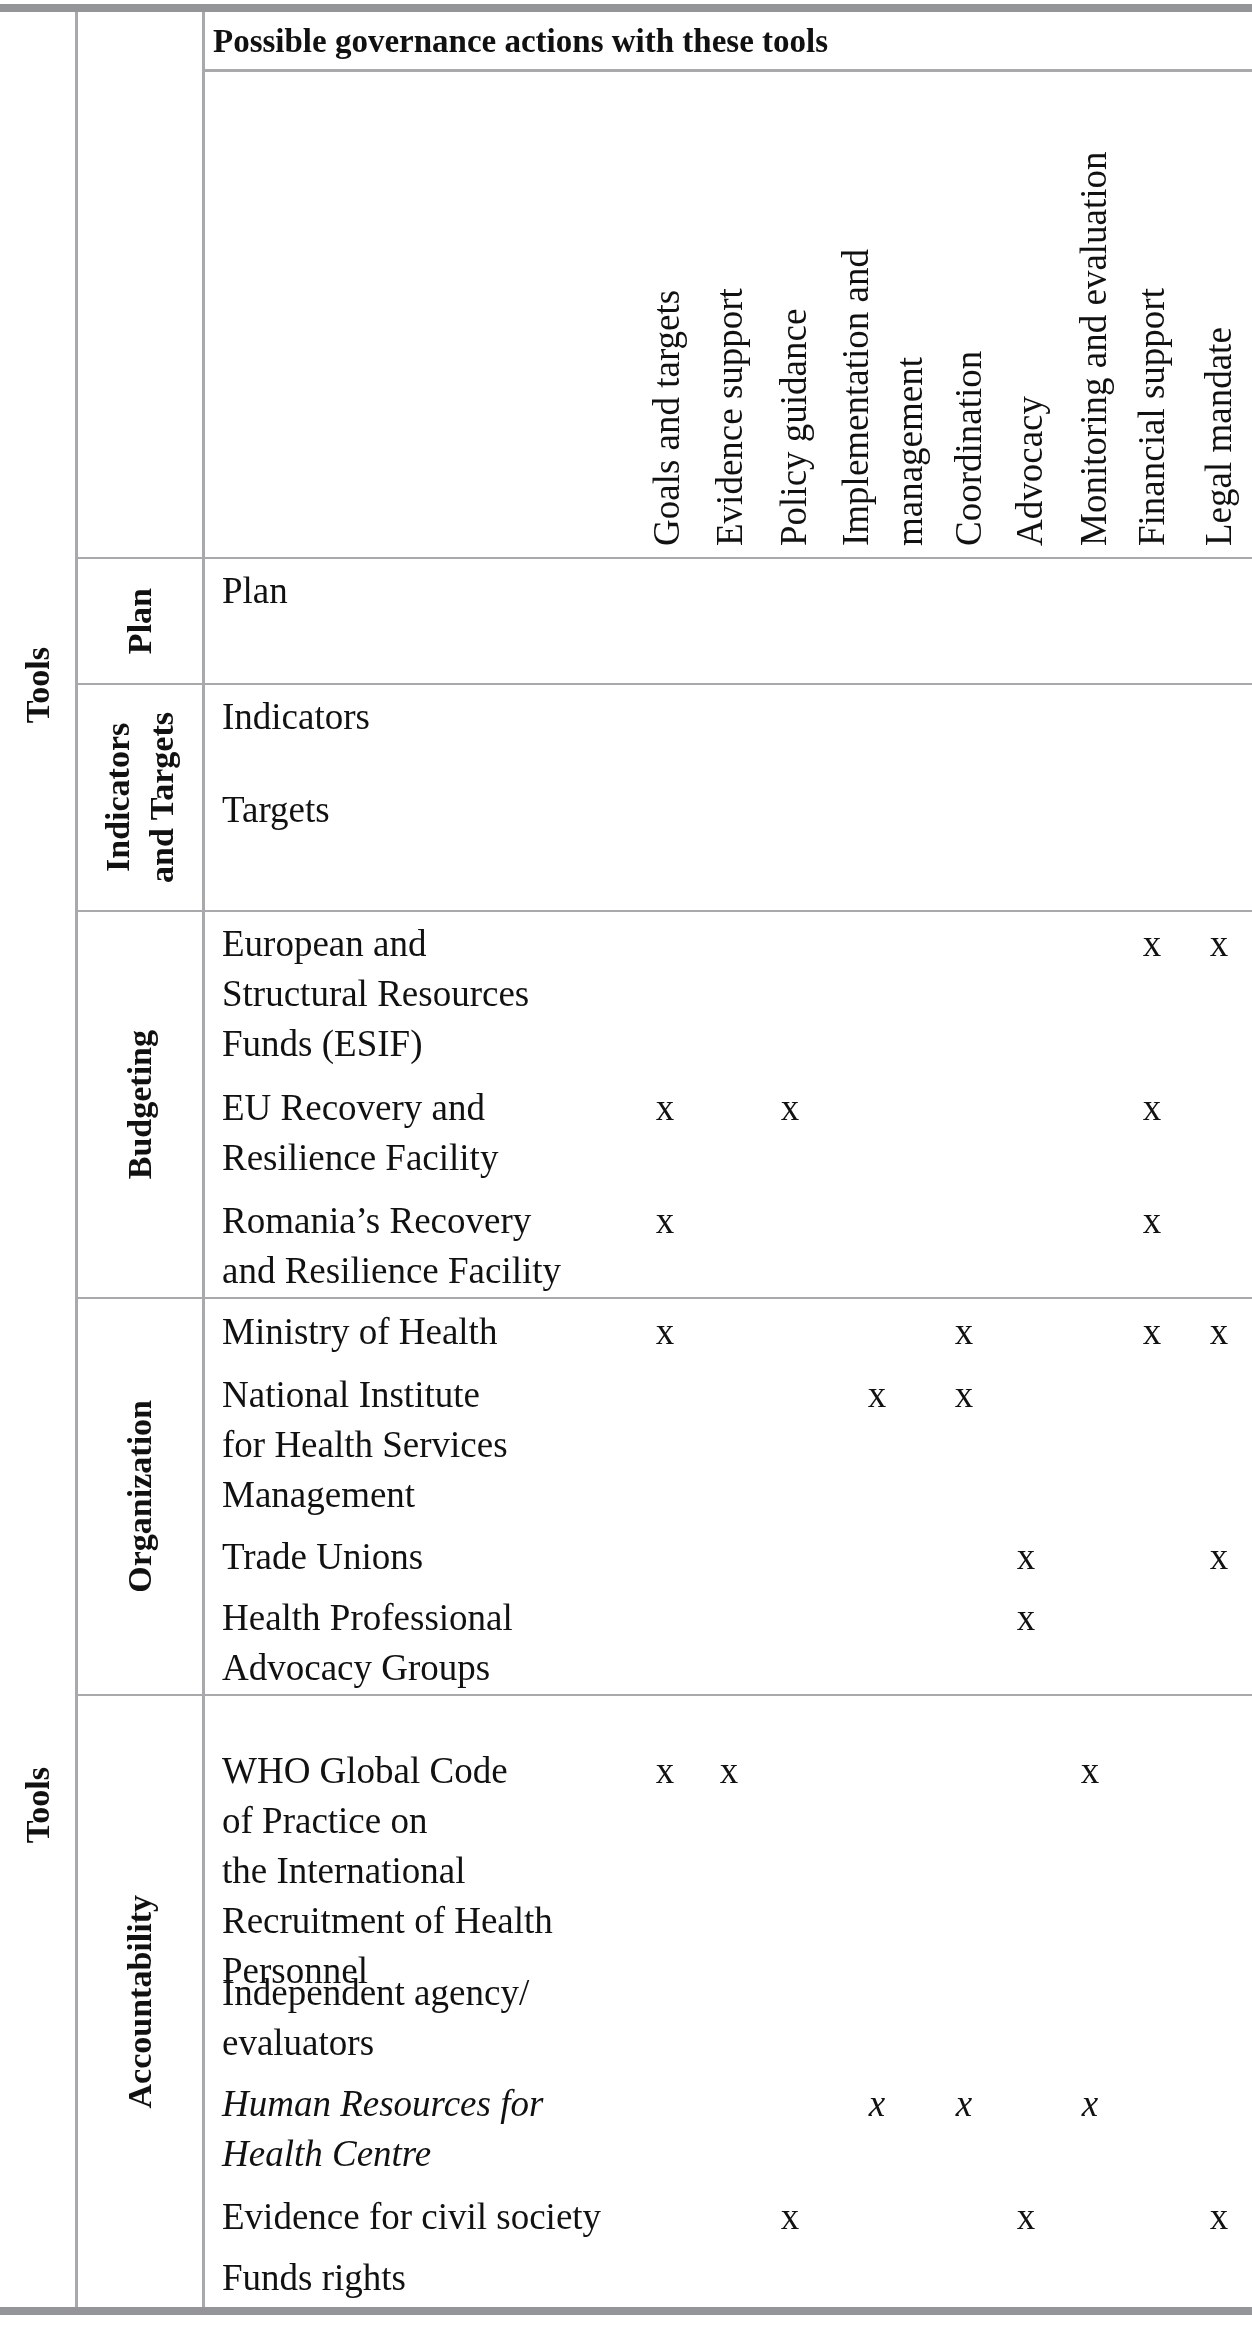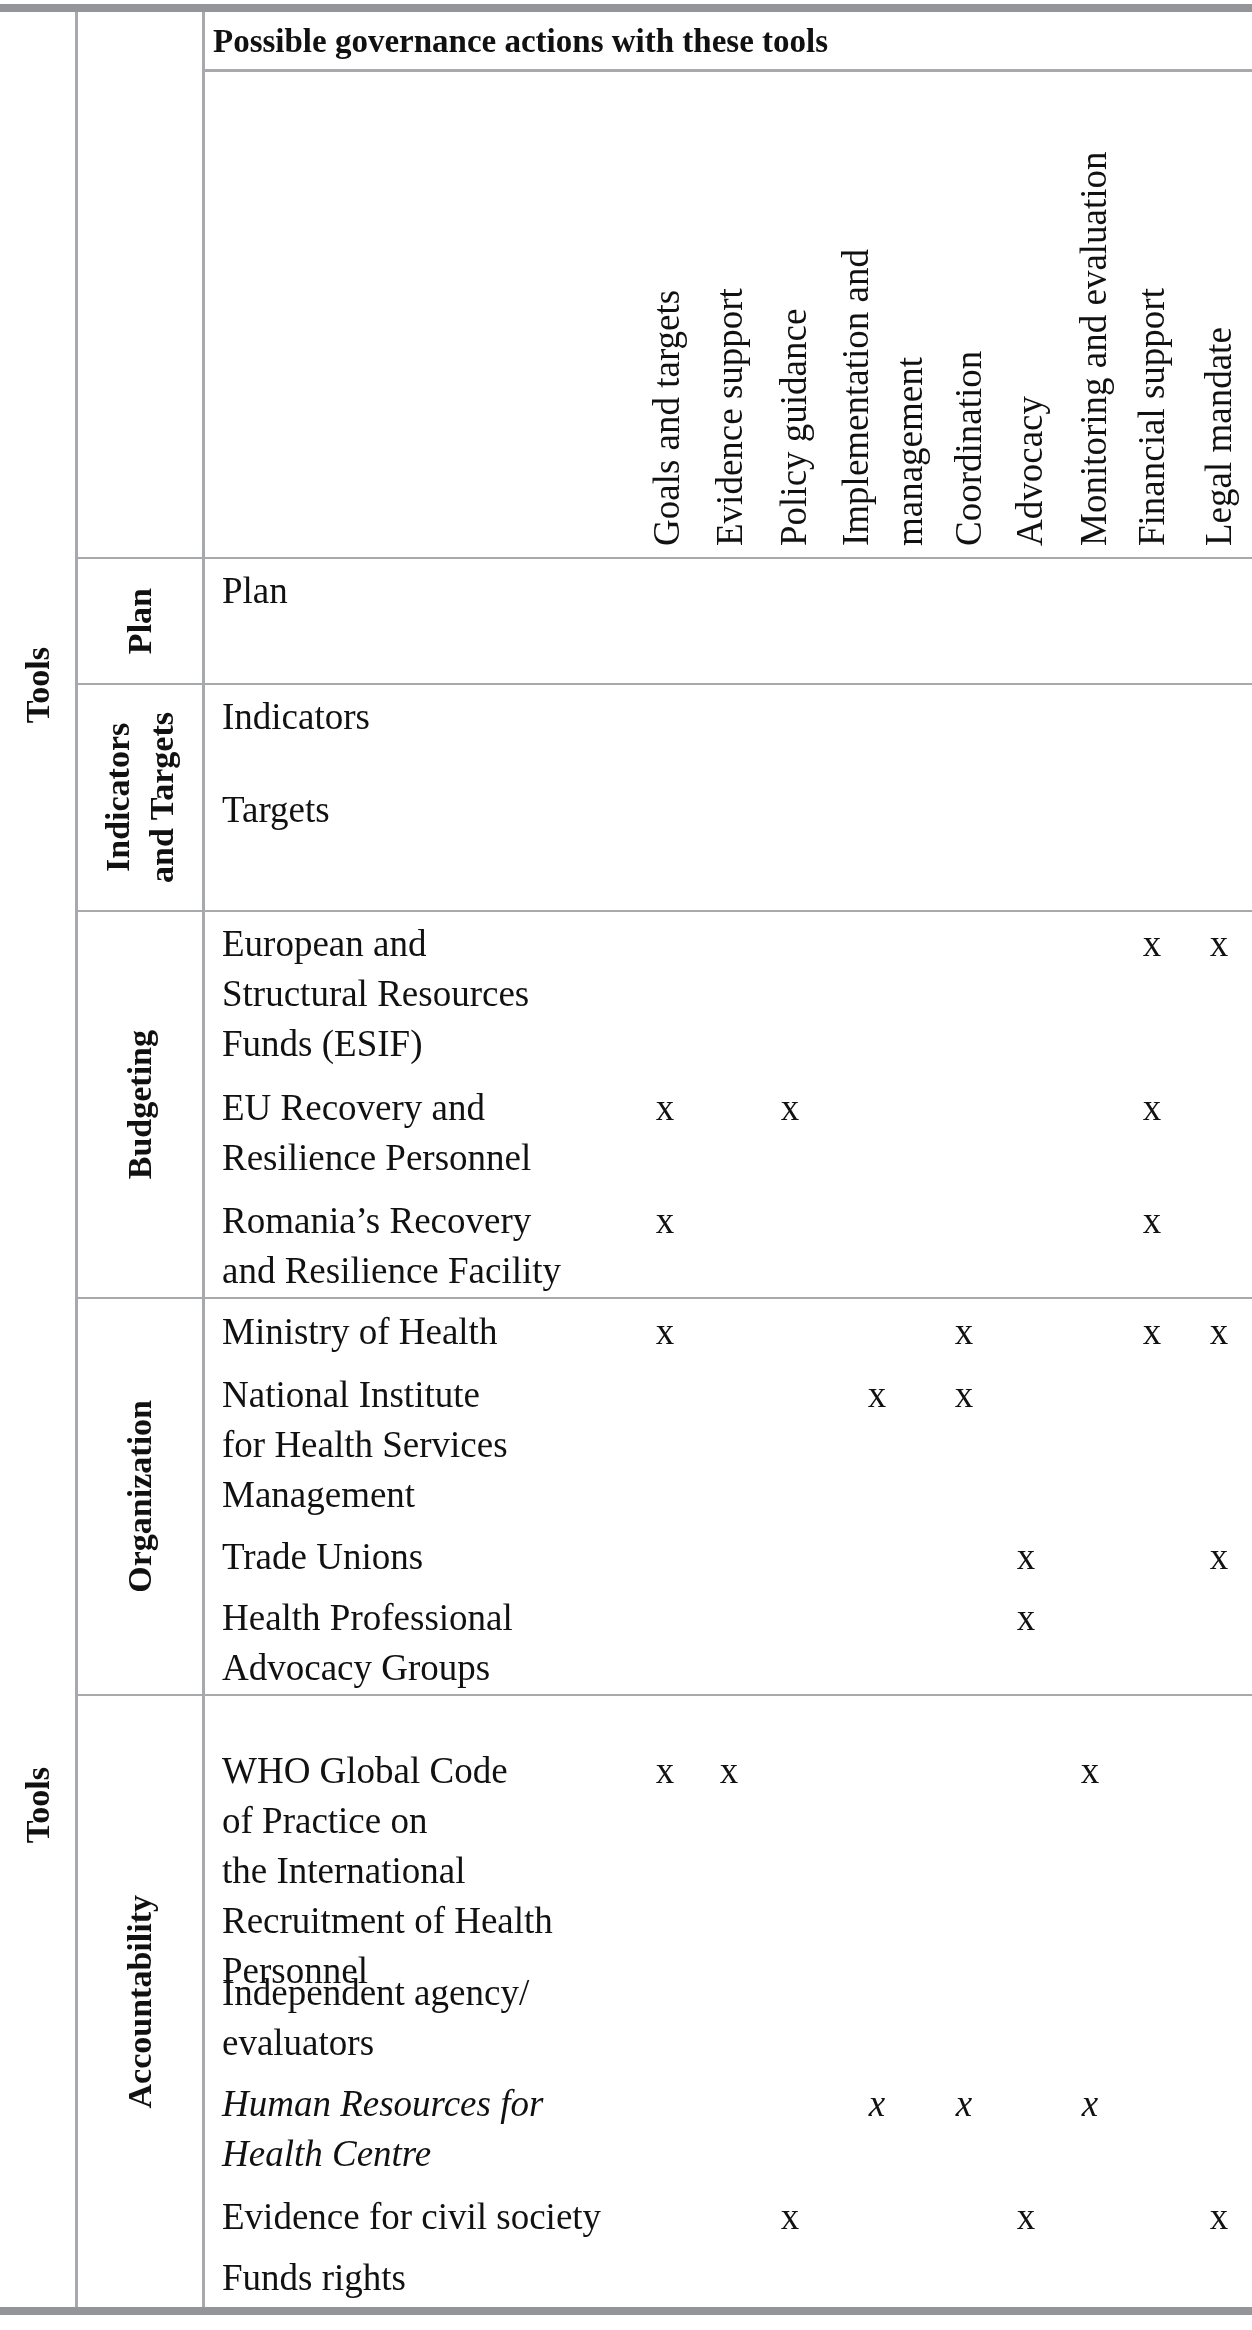--- a/index.html
+++ b/index.html
@@ -149,21 +149,21 @@
   <span class="mark" style="left:553px;"></span>
   <span class="mark" style="left:640px;"></span>
   <span class="mark" style="left:727px;"></span>
   <span class="mark" style="left:789px;"></span>
   <span class="mark" style="left:853px;"></span>
   <span class="mark" style="left:915px;">x</span>
   <span class="mark" style="left:982px;">x</span>
 </div>
 <div class="item" style="top:1083px;">
   <span class="item-label">EU Recovery and
-Resilience Personnel</span>
+Resilience Facility</span>
   <span class="mark" style="left:428px;">x</span>
   <span class="mark" style="left:492px;"></span>
   <span class="mark" style="left:553px;">x</span>
   <span class="mark" style="left:640px;"></span>
   <span class="mark" style="left:727px;"></span>
   <span class="mark" style="left:789px;"></span>
   <span class="mark" style="left:853px;"></span>
   <span class="mark" style="left:915px;">x</span>
   <span class="mark" style="left:982px;"></span>
 </div>

